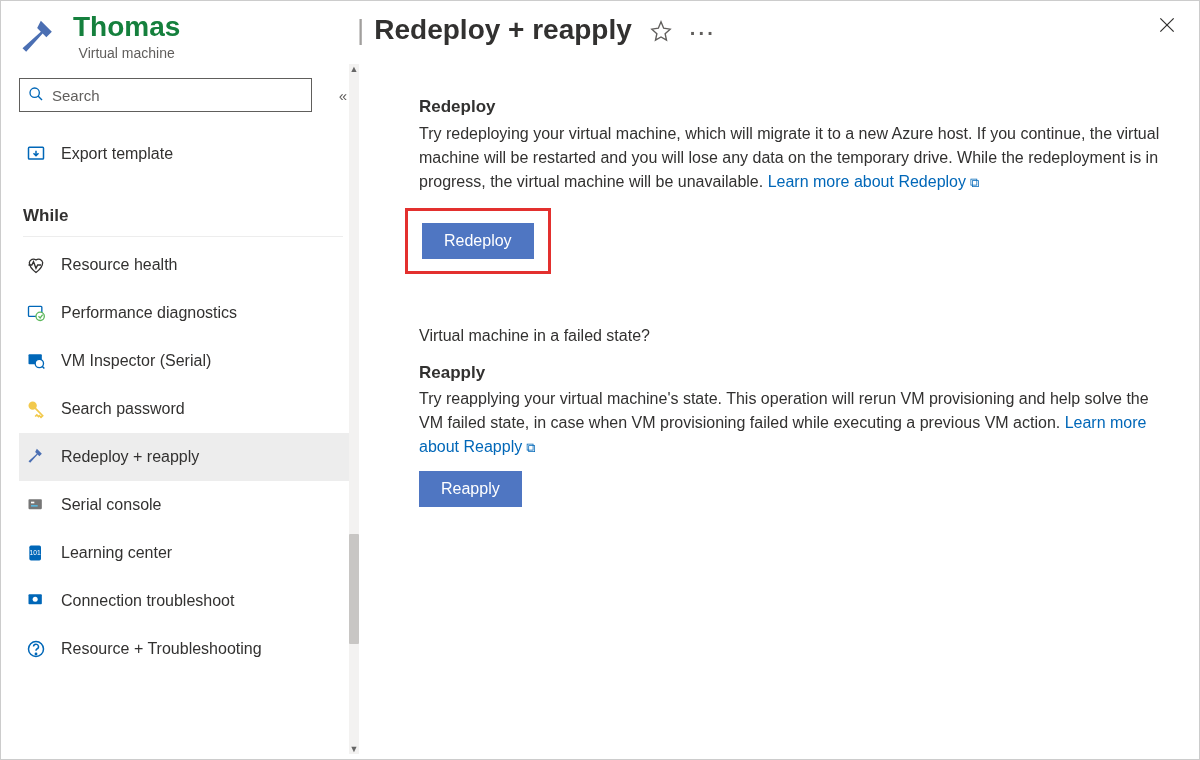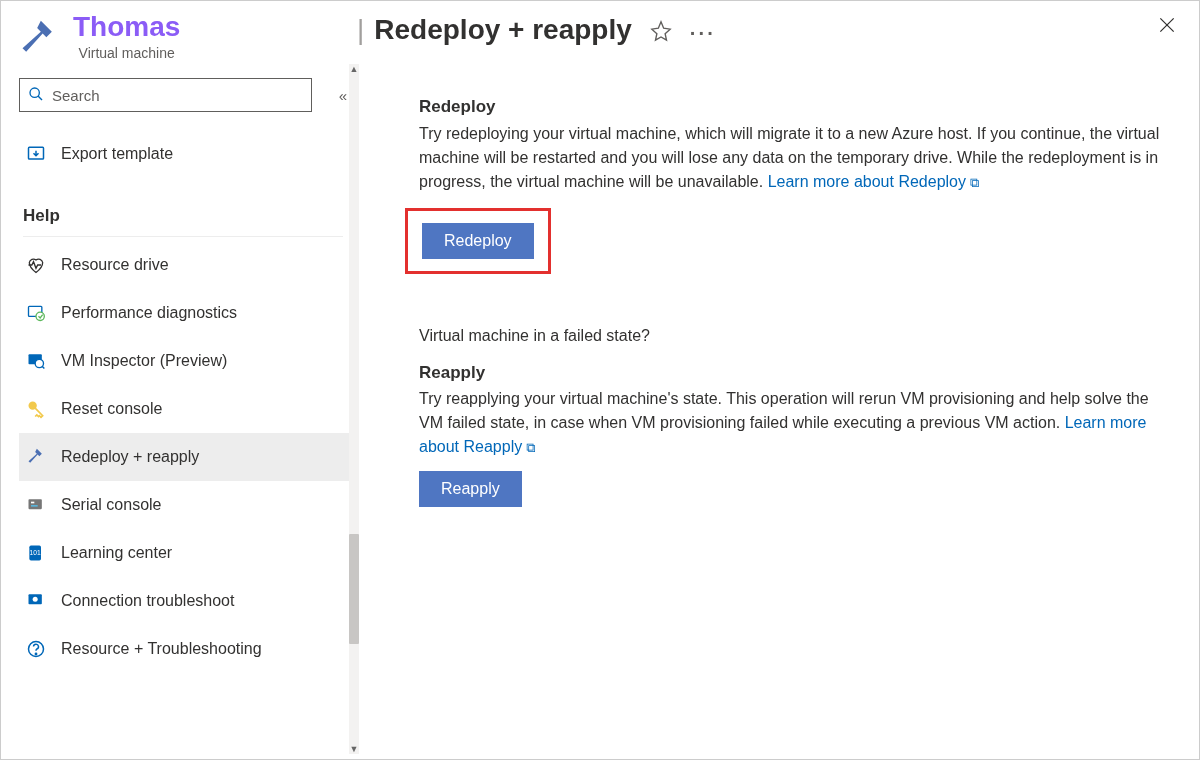--- a/index.html
+++ b/index.html
@@ -26,21 +26,21 @@
     min-width: 340px;
   }
   .vm-icon {
     margin-right: 12px;
     margin-top: 6px;
   }
   .title-block h1 {
     margin: 0;
     font-size: 28px;
     font-weight: 600;
-    color: #8b5cf6;
+    color: #15803d;
   }
   .title-block .subtitle {
     font-size: 14px;
     color: #605e5c;
     margin-top: 2px;
     text-align: center;
   }
   .header-center {
     display: flex;
     align-items: center;
@@ -267,30 +267,30 @@
       <div class="nav-item">
         <span class="nav-icon">
           <svg width="20" height="20" viewBox="0 0 24 24" fill="none" stroke="#0067b8" stroke-width="1.8">
               <rect x="3" y="4" width="18" height="14" rx="1"></rect>
               <path d="M12 8v6m-3-3l3 3 3-3" stroke="#0067b8"></path>
             </svg>
         </span>
         <span>Export template</span>
       </div>
 
-      <div class="nav-section">Help</div>
+      <div class="nav-section">While</div>
 
       <div class="nav-item">
         <span class="nav-icon">
           <svg width="20" height="20" viewBox="0 0 24 24" fill="none" stroke="#323130" stroke-width="1.6">
               <path d="M12 21s-8-6-8-12a5 5 0 0 1 8-3 5 5 0 0 1 8 3c0 6-8 12-8 12z"></path>
               <path d="M3 12h4l2-4 3 8 2-4h4"></path>
             </svg>
         </span>
-        <span>Resource drive</span>
+        <span>Resource health</span>
       </div>
 
 
       <div class="nav-item">
         <span class="nav-icon">
           <svg width="20" height="20" viewBox="0 0 24 24" fill="none" stroke="#0067b8" stroke-width="1.6">
               <rect x="3" y="4" width="16" height="12" rx="1"></rect>
               <circle cx="17" cy="16" r="5" fill="#fff" stroke="#5cb85c"></circle>
               <path d="M15 16l2 2 3-4" stroke="#5cb85c"></path>
             </svg>
@@ -299,31 +299,31 @@
       </div>
 
       <div class="nav-item">
         <span class="nav-icon">
           <svg width="20" height="20" viewBox="0 0 24 24" fill="none">
               <rect x="3" y="4" width="16" height="12" rx="1" fill="#0067b8"></rect>
               <circle cx="16" cy="15" r="5" fill="#fff" stroke="#0067b8" stroke-width="1.6"></circle>
               <path d="M19 18l3 3" stroke="#0067b8" stroke-width="1.8"></path>
             </svg>
         </span>
-        <span>VM Inspector (Preview)</span>
+        <span>VM Inspector (Serial)</span>
       </div>
 
       <div class="nav-item">
         <span class="nav-icon">
           <svg width="20" height="20" viewBox="0 0 24 24" fill="#f2c94c">
               <circle cx="8" cy="8" r="5"></circle>
               <path d="M11 11l9 9-2 2-2-2-1 1-2-2-2 2" stroke="#f2c94c" stroke-width="2" fill="none"></path>
             </svg>
         </span>
-        <span>Reset console</span>
+        <span>Search password</span>
       </div>
 
       <div class="nav-item selected">
         <span class="nav-icon">
           <svg width="20" height="20" viewBox="0 0 24 24">
               <path fill="#4b6fb3" d="M13 2l6 6-3 3-2-2-9 10-2-2 10-9-2-2z"></path>
             </svg>
         </span>
         <span>Redeploy + reapply</span>
       </div>

